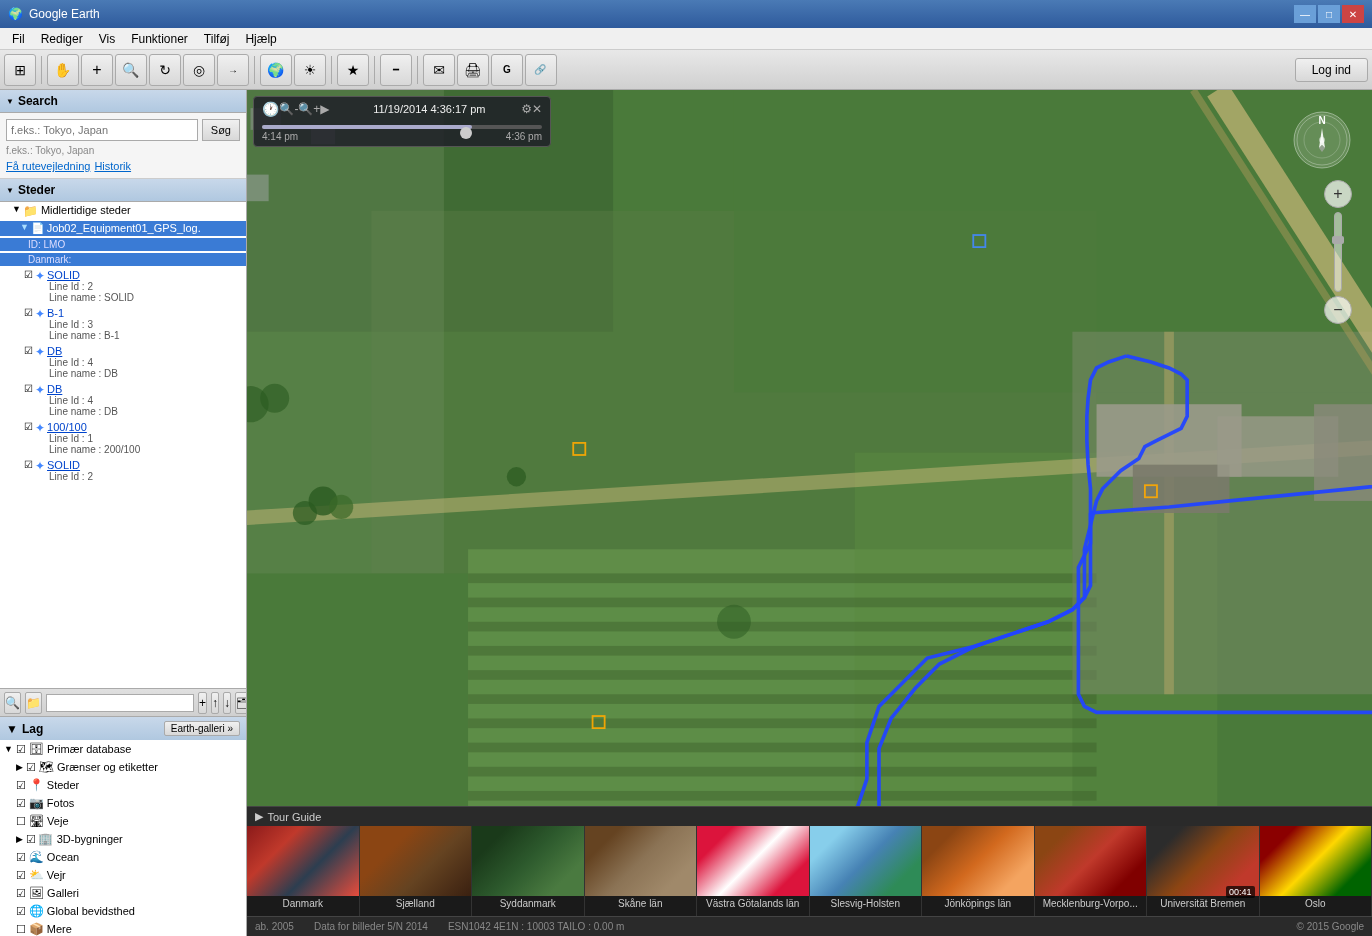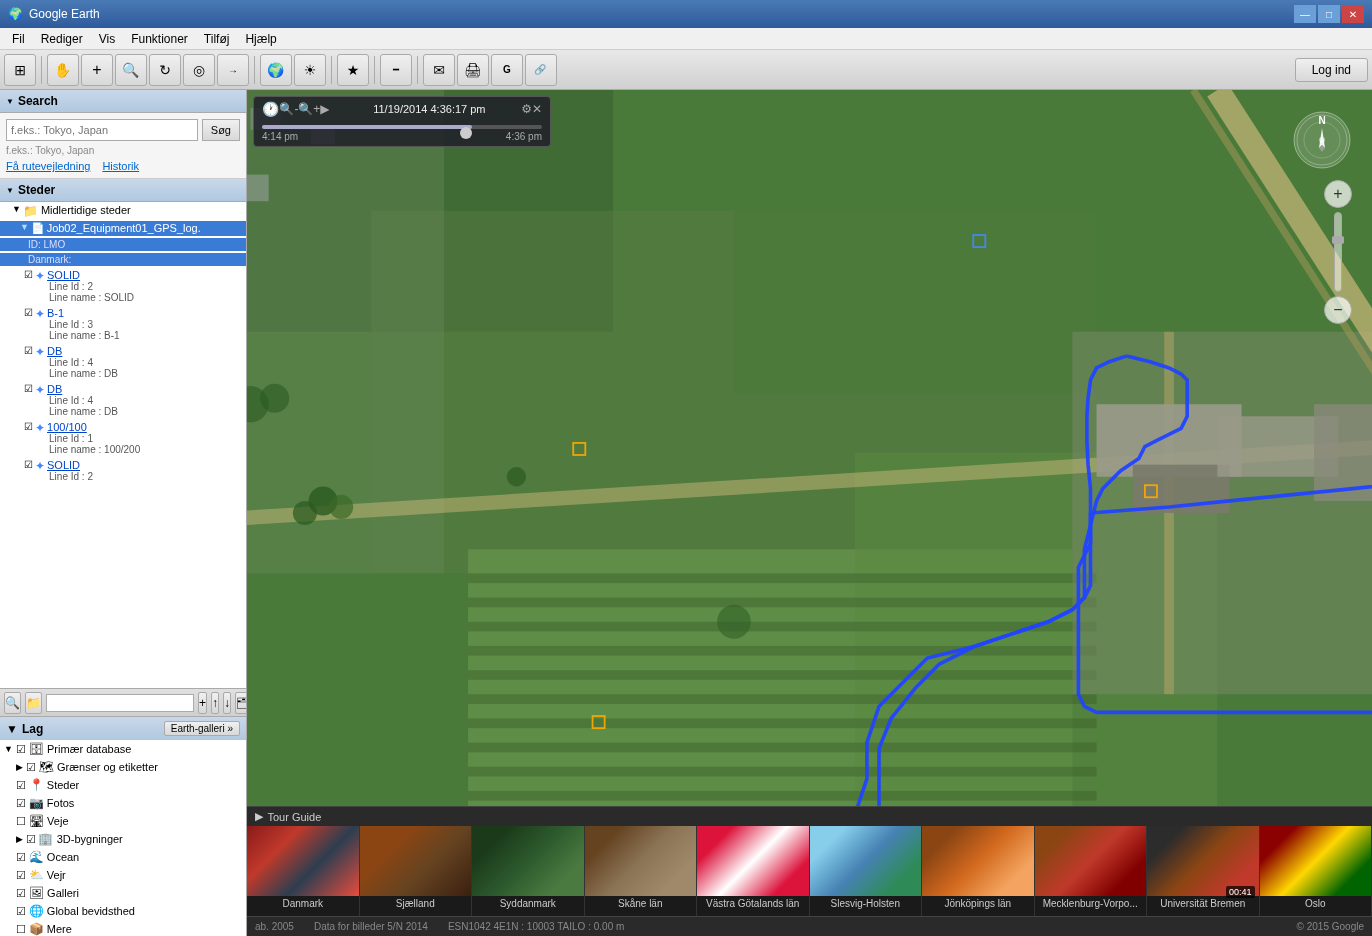--- a/index.html
+++ b/index.html
@@ -118,21 +118,21 @@
     }
     .search-btn {
       padding: 2px 8px;
       background: linear-gradient(to bottom, #f0f0f0, #d8d8d8);
       border: 1px solid #aaa;
       cursor: pointer;
       font-size: 11px;
       height: 22px;
     }
     .search-hint { font-size: 10px; color: #888; margin-bottom: 4px; }
-    .search-links { display: flex; gap: 12px; text-align: right; }
+    .search-links { display: flex; gap: 4px; text-align: right; }
     .search-link { color: #0066cc; font-size: 11px; text-decoration: underline; cursor: pointer; }
 
     
     .places-section {
       flex: 1;
       display: flex;
       flex-direction: column;
       overflow: hidden;
     }
     .tree-container {
@@ -538,21 +538,21 @@
         </div>
 
         <div class="tree-item">
           <div class="tree-row">
             <span class="tree-indent" style="width:20px"></span>
             <span style="font-size:10px; margin-right:2px;">☑</span>
             <span style="color:#4488ff; font-size:12px; margin-right:2px;">✦</span>
             <div>
               <div style="color:#0044cc; text-decoration:underline; font-size:11px;">100/100</div>
               <div class="tree-sub">Line Id : 1</div>
-              <div class="tree-sub">Line name : 100/200</div>
+              <div class="tree-sub">Line name : 200/100</div>
             </div>
           </div>
         </div>
 
         <div class="tree-item">
           <div class="tree-row">
             <span class="tree-indent" style="width:20px"></span>
             <span style="font-size:10px; margin-right:2px;">☑</span>
             <span style="color:#4488ff; font-size:12px; margin-right:2px;">✦</span>
             <div>

